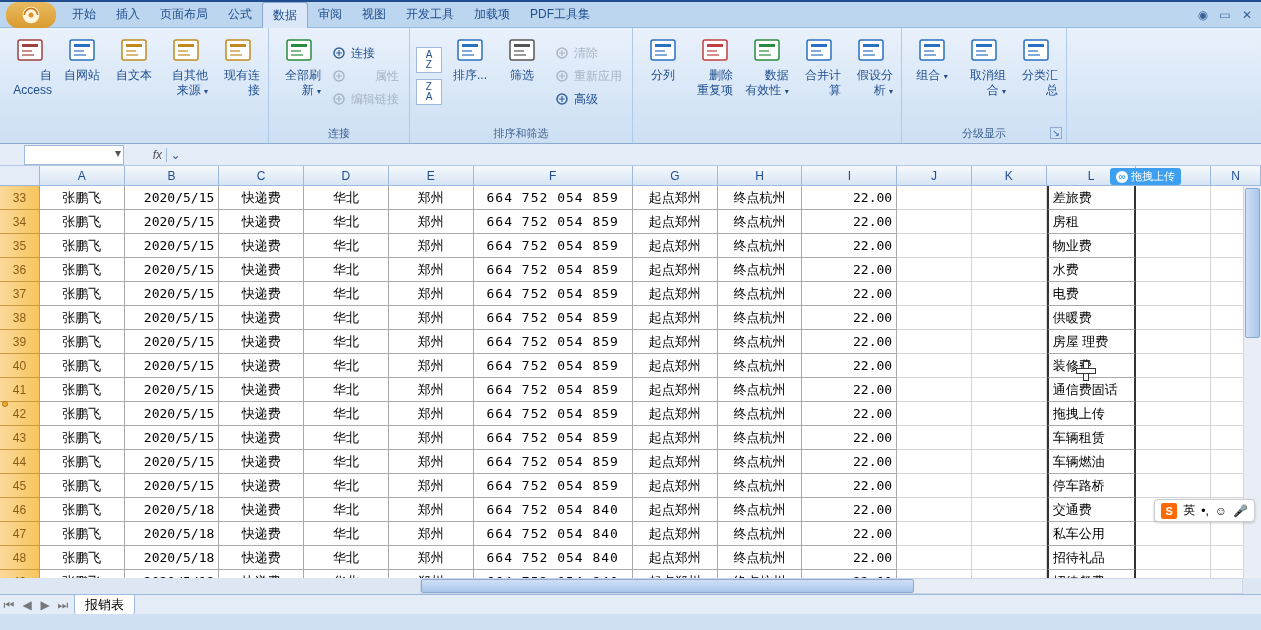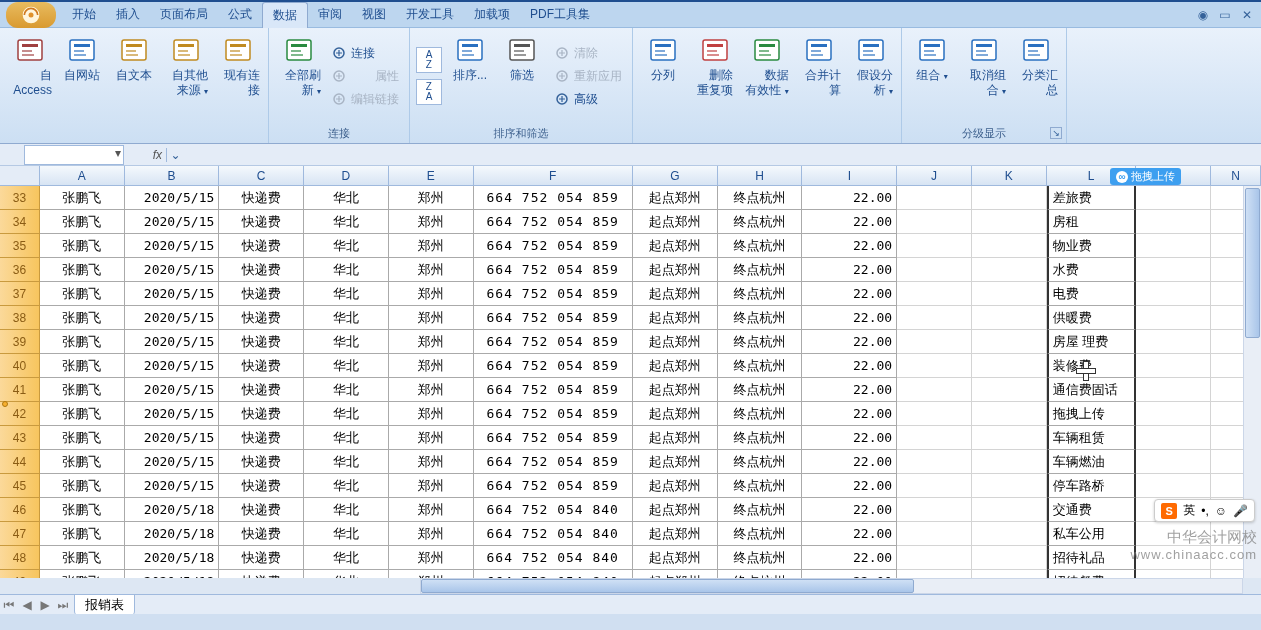--- a/index.html
+++ b/index.html
@@ -718,24 +718,20 @@
       <div class="thumb"></div>
     </div>
   <div class="split-dot"></div>
 
   <div class="float-badge">
     <span class="circ">∞</span>
     <span>拖拽上传</span>
   </div>
   <div class="cursor-plus"></div>
 
-  <div class="watermark">
-    <div>中华会计网校</div>
-    <div class="line2">www.chinaacc.com</div>
-  </div>
 
   <div class="ime-bar">
     <span class="ime-logo">S</span>
     <span>英</span>
     <span>•,</span>
     <span>☺</span>
     <span>🎤</span>
   </div>
 
   <div class="hscroll-row">

